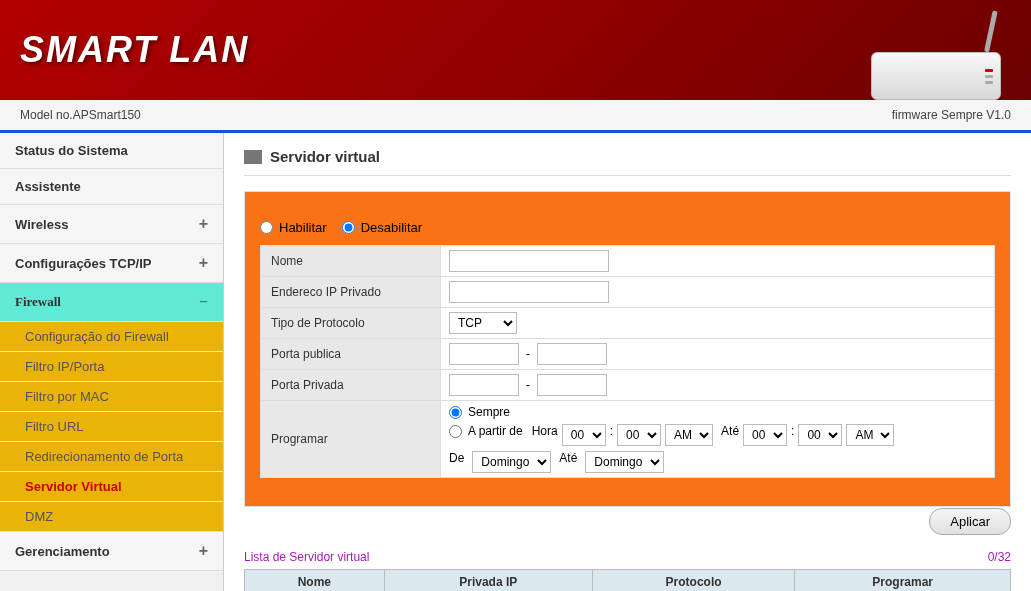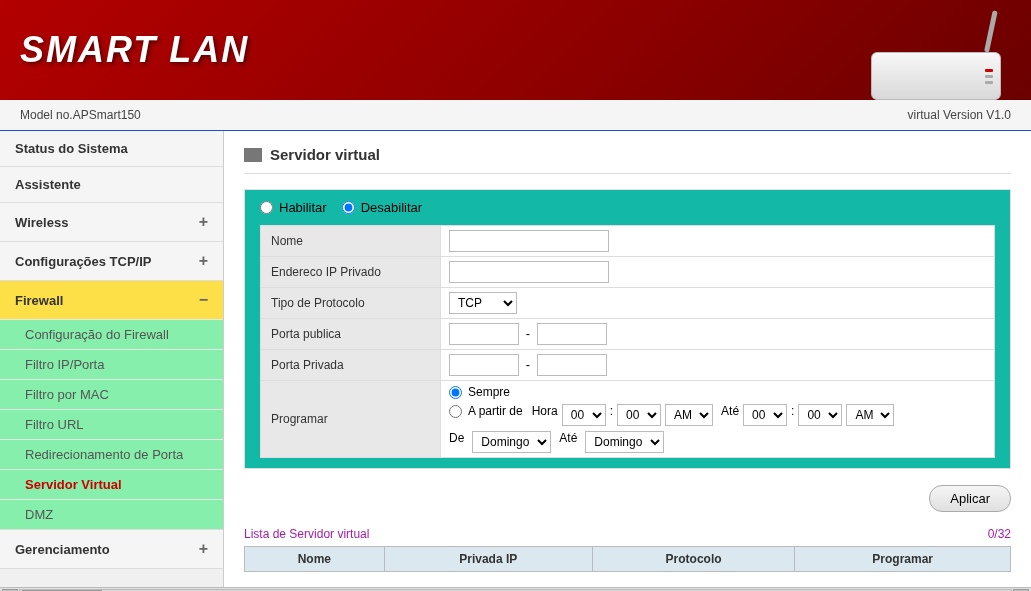--- a/index.html
+++ b/index.html
@@ -24,21 +24,21 @@
     }
     .header-device {
       position: absolute;
       right: 20px;
       bottom: 0;
     }
 
     
     .model-bar {
       background: #f5f5f5;
-      border-bottom: 1px solid #1d4ed8;
+      border-bottom: 3px solid #1d4ed8;
       padding: 8px 20px;
       display: flex;
       justify-content: space-between;
       font-size: 12px;
       color: #444;
       gap: 25px;
     }
 
     
     .main-layout {
@@ -61,27 +61,28 @@
     .sidebar-item-main {
       padding: 10px 15px;
       font-weight: bold;
       color: #333;
       display: flex;
       justify-content: space-between;
       align-items: center;
       background: #f5f5f5;
     }
     .sidebar-item-main.active-section {
-      background: #fde047;
+      background: #5eead4;
+      font-family: Liberation Serif, serif;
     }
     .sidebar-sub {
       padding: 7px 15px 7px 25px;
       color: #555;
       border-top: 1px solid #e8e8e8;
-      background: #86efac;
+      background: #eab308;
     }
     .sidebar-sub.active {
       color: #cc0000;
       font-weight: bold;
     }
     .plus-minus {
       font-size: 16px;
       color: #666;
     }
 
@@ -104,24 +105,24 @@
     .page-title-icon {
       width: 20px;
       height: 16px;
       background: #888;
       margin-right: 8px;
       display: inline-block;
     }
 
     
     .form-area {
-      background: #14b8a6;
+      background: #f97316;
       border: 1px solid #e0e0e0;
-      padding: 10px 15px;
-      margin-bottom: 16px;
+      padding: 28px 15px;
+      margin-bottom: 1px;
     }
     .radio-row {
       margin-bottom: 10px;
       display: flex;
       align-items: center;
       gap: 15px;
     }
     .form-table {
       width: 100%;
       border-collapse: collapse;
@@ -273,21 +274,21 @@
       <div style="position:absolute; bottom:48px; right:22px; width:5px; height:42px; background:#aaa; border-radius:2px; transform:rotate(12deg); transform-origin:bottom;"></div>
       <div style="position:absolute; bottom:28px; right:18px; width:8px; height:3px; background:#cc0000; border-radius:1px;"></div>
       <div style="position:absolute; bottom:22px; right:18px; width:8px; height:3px; background:#aaa; border-radius:1px;"></div>
       <div style="position:absolute; bottom:16px; right:18px; width:8px; height:3px; background:#aaa; border-radius:1px;"></div>
     </div>
   </div>
 </div>
 
 <div class="model-bar">
   <span>Model no.APSmart150</span>
-  <span>virtual Version V1.0</span>
+  <span>firmware Sempre V1.0</span>
 </div>
 
 <div class="main-layout">
 
   <div class="sidebar">
 
     <div class="sidebar-item">
       <div class="sidebar-item-main">
         <span>Status do Sistema</span>
       </div>

